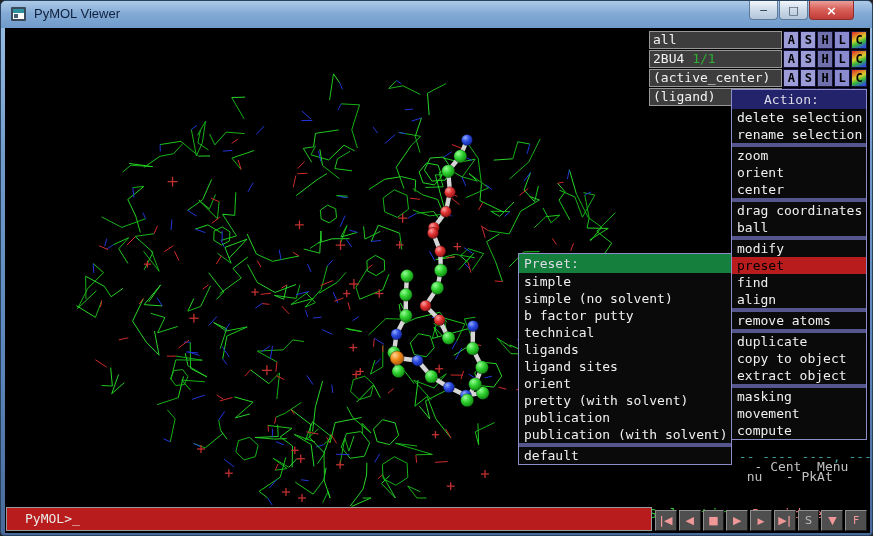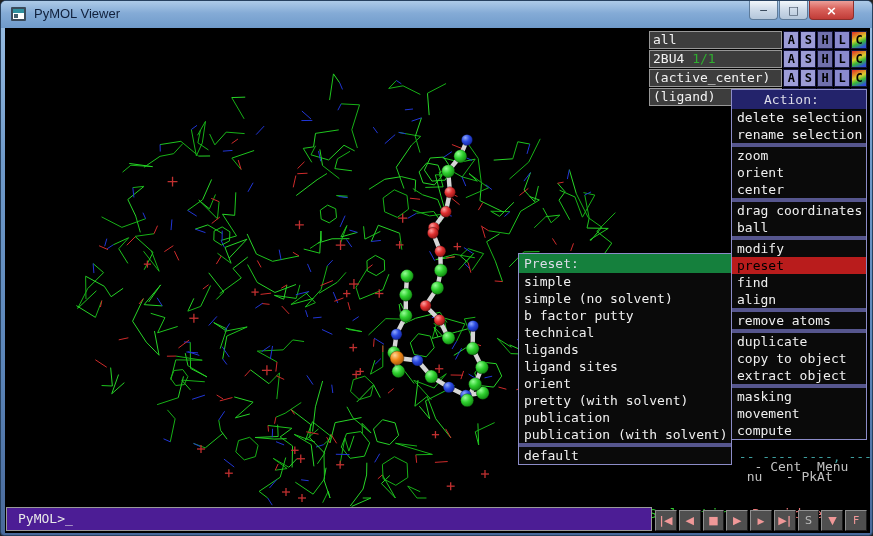--- a/index.html
+++ b/index.html
@@ -70,22 +70,22 @@
     display:flex;gap:2px;}
   .pbtn{flex:1;background:#4f4f4f;border-top:1px solid #8f8f8f;border-left:1px solid #8f8f8f;
     border-right:1px solid #1c1c1c;border-bottom:1px solid #1c1c1c;
     color:#f09898;font-family:"DejaVu Sans",sans-serif;font-size:11px;
     display:flex;align-items:center;justify-content:center;cursor:default;}
   .pbtn.small{font-size:9px;}
   .pbtn.gray{color:#b8b8b8;}
   .pbtn .bar{font-family:"DejaVu Sans Mono",monospace;font-weight:bold;margin:0 -1px;}
   
   .cmdbox{position:absolute;left:1px;top:479px;width:646px;height:24px;z-index:2;
-    background:#4c1d95;border:1px solid #9a9a9a;color:#e8e8e8;
-    font-size:13px;line-height:21px;padding-left:11px;}
+    background:#b91c1c;border:1px solid #9a9a9a;color:#e8e8e8;
+    font-size:13px;line-height:21px;padding-left:18px;}
 </style>
 </head>
 <body>
 
 <div class="window">
 
   <div class="titlebar">
     <div class="app-icon"></div>
     <div class="title-text">PyMOL Viewer</div>
     <div class="win-controls">

